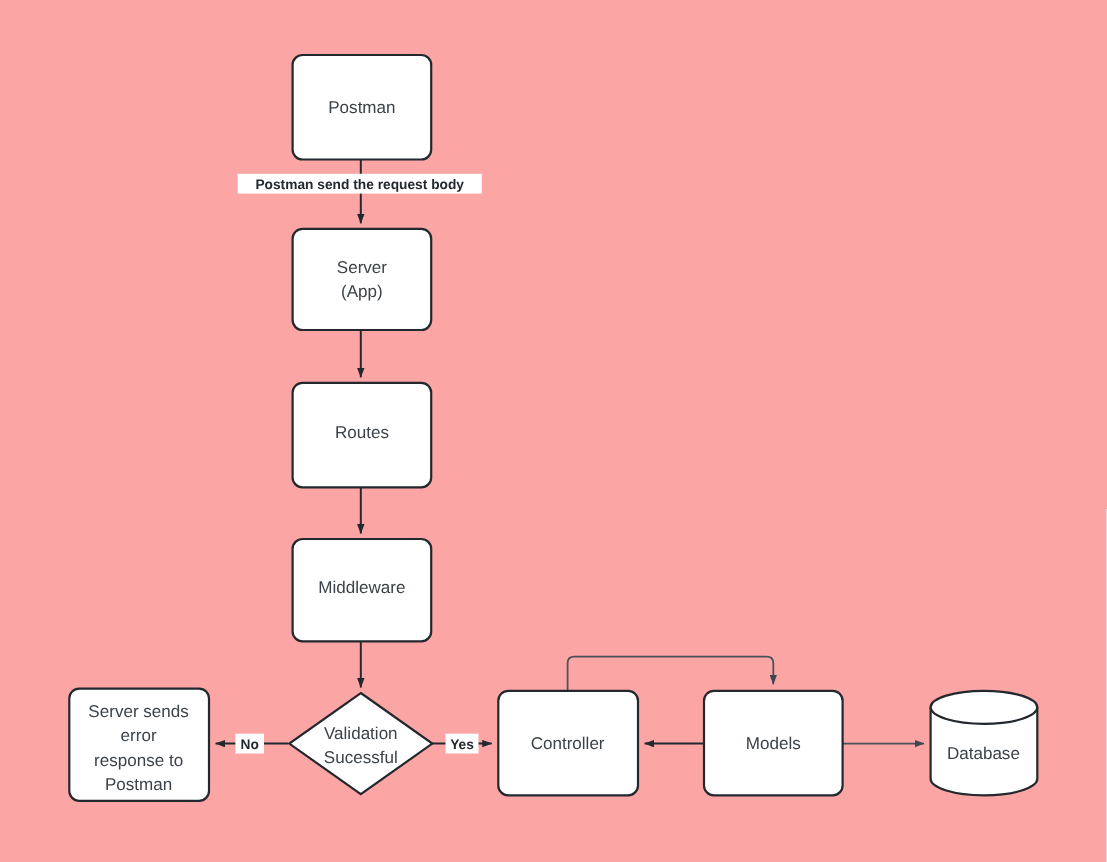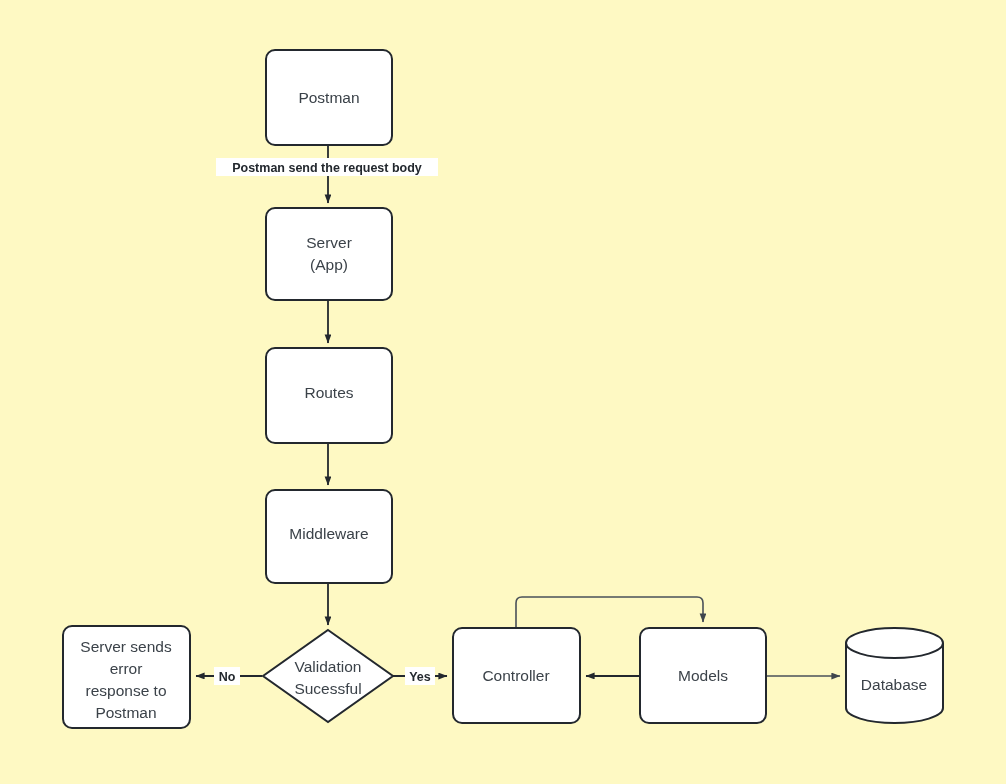--- a/index.html
+++ b/index.html
@@ -5,21 +5,21 @@
 <style>
   html, body {
     margin: 0;
     padding: 0;
     background: #ffffff;
   }
   #canvas {
     position: relative;
     width: 1006px;
     height: 784px;
-    background: #fef9c3;
+    background: #fca5a5;
     overflow: hidden;
     font-family: "Liberation Sans", sans-serif;
   }
   #flow-svg {
     position: absolute;
     left: 0;
     top: 0;
     width: 1006px;
     height: 784px;
     display: block;

